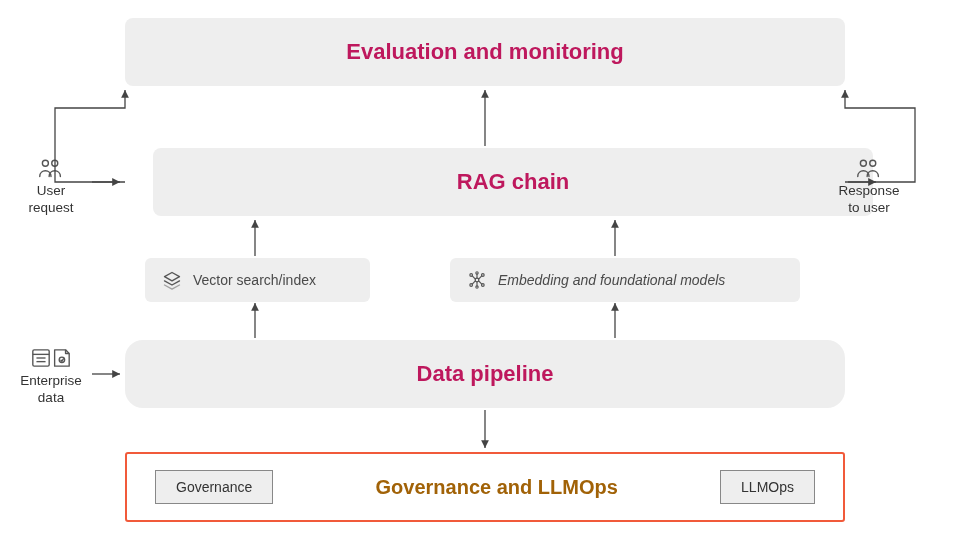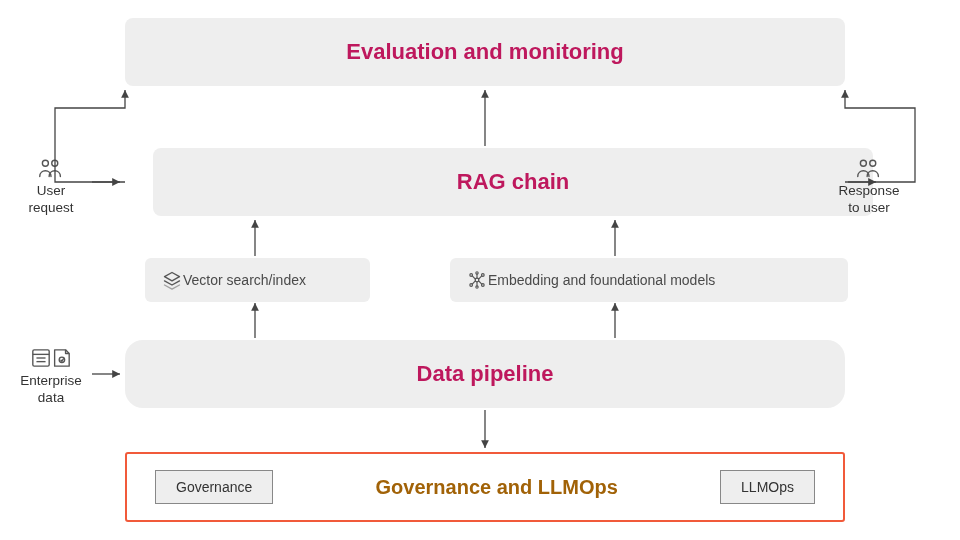--- a/index.html
+++ b/index.html
@@ -21,20 +21,21 @@
     color: #be185d;
     font-weight: 600;
   }
   .big-box { font-size: 22px; }
   .sub-box {
     font-size: 14px;
     color: #4a4a4a;
     background: #eeeeee;
     border-radius: 6px;
     padding: 22px 16px;
+    gap: 10px;
     justify-content: flex-start;
     font-weight: 500;
   }
   .icon-wrap {
     display: flex;
     align-items: center;
     justify-content: center;
     width: 22px;
     height: 22px;
     color: #555;
@@ -93,21 +94,21 @@
   <span class="icon-wrap">
     <svg viewBox="0 0 24 24" width="20" height="20" fill="none" stroke="currentColor" stroke-width="1.6" stroke-linejoin="round" stroke-linecap="round">
       <polygon points="12 3 21 8 12 13 3 8"></polygon>
       <polyline points="3 13 12 18 21 13"></polyline>
       <polyline points="3 18 12 23 21 18" opacity="0.5"></polyline>
     </svg>
   </span>
   <span>Vector search/index</span>
 </div>
 
-<div class="box sub-box" style="left:450px; top:258px; width:398px; height:42px;">
+<div class="box sub-box" style="left:450px; top:258px; width:350px; height:42px;font-style:italic;">
   <span class="icon-wrap">
     <svg viewBox="0 0 24 24" width="20" height="20" fill="none" stroke="currentColor" stroke-width="1.4" stroke-linecap="round">
       <circle cx="12" cy="12" r="2.2"></circle>
       <circle cx="5" cy="6" r="1.6"></circle>
         <circle cx="19" cy="6" r="1.6"></circle>
       <circle cx="5" cy="18" r="1.6"></circle>
         <circle cx="19" cy="18" r="1.6"></circle>
       <circle cx="12" cy="3.5" r="1.4"></circle>
         <circle cx="12" cy="20.5" r="1.4"></circle>
       <line x1="12" y1="10" x2="12" y2="5"></line>

